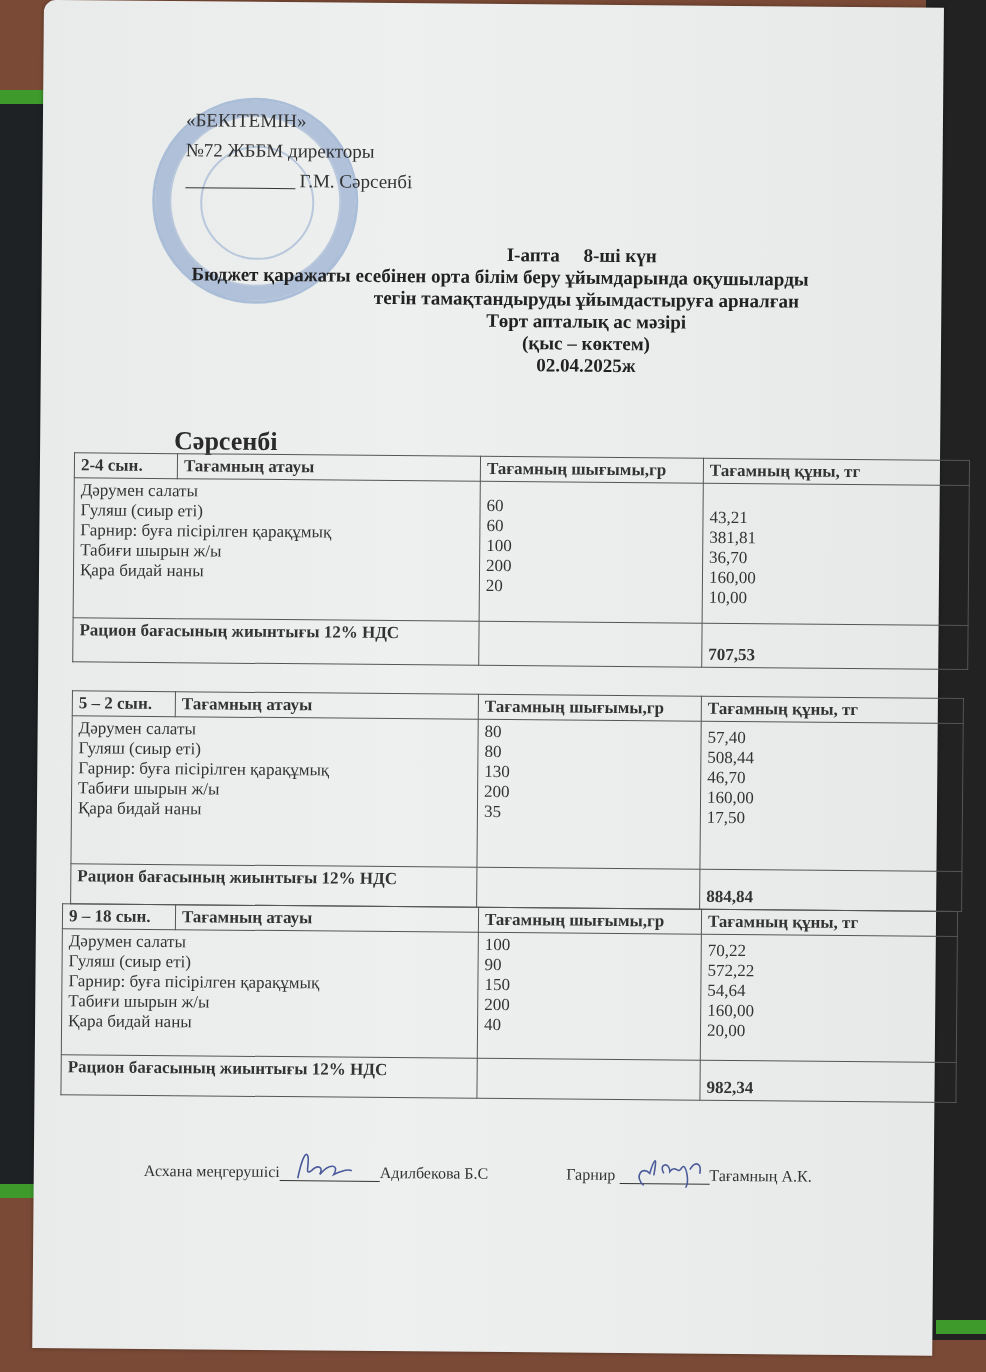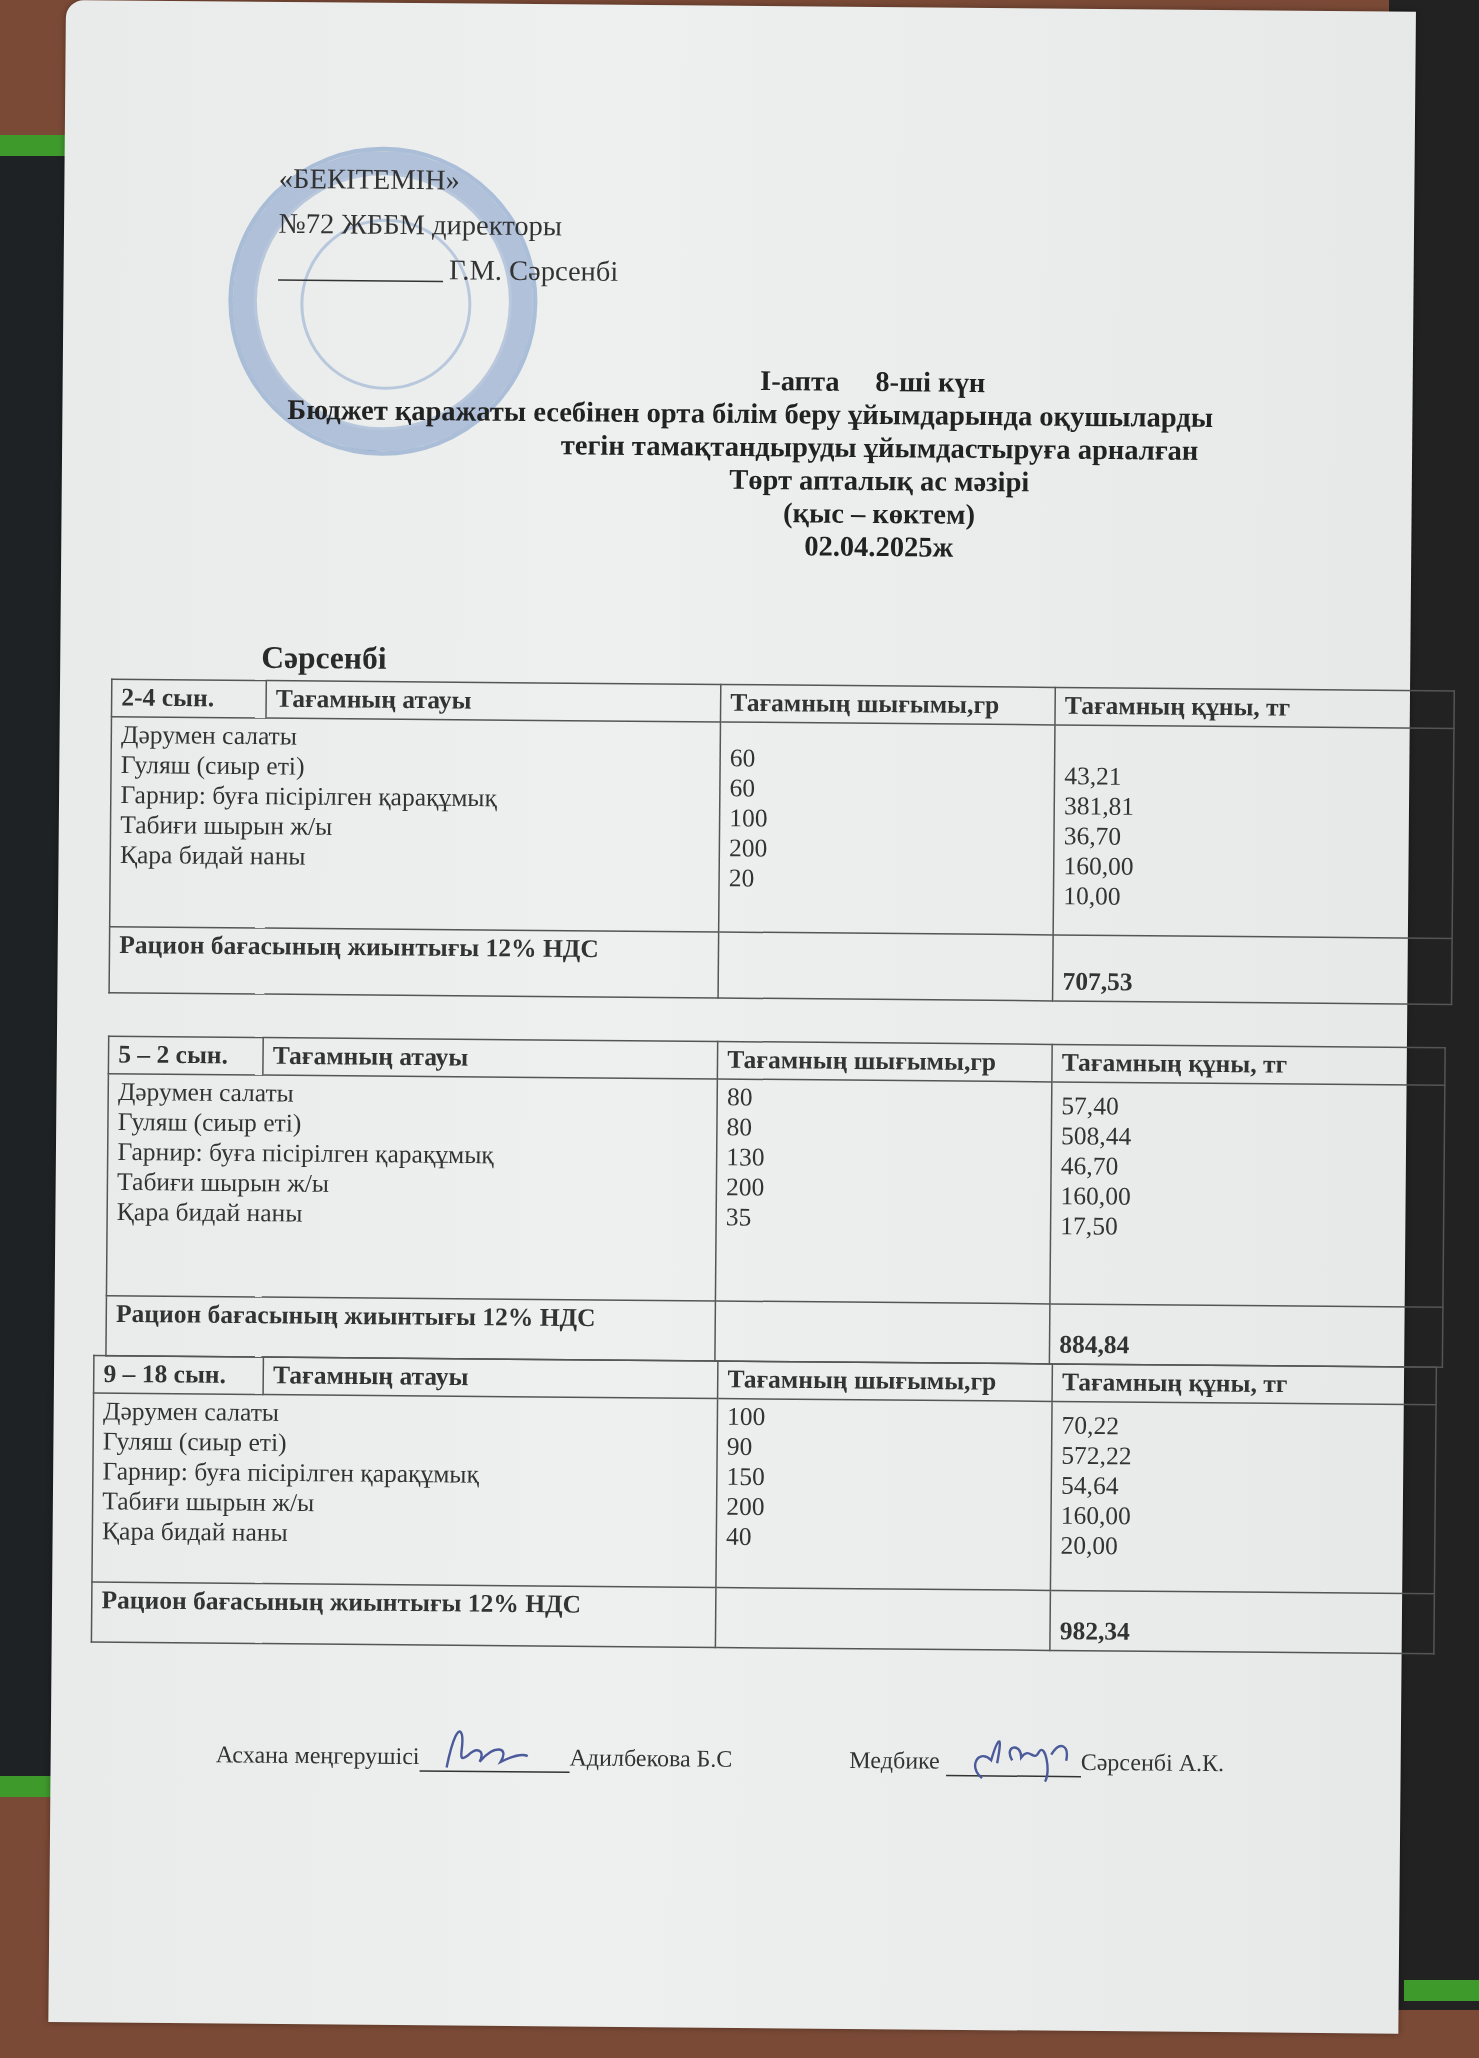--- a/index.html
+++ b/index.html
@@ -47,21 +47,21 @@
   .approve .l1 { padding-left:0; }
   .approve .l3 { padding-left:0; }
   .header-block {
     position:absolute; left:90px; top:240px; width:820px; text-align:center;
     font-weight:bold; font-size:19px; line-height:22px; color:#222;
   }
   .header-block .week { margin-left:80px; }
   .header-block .purpose1 { text-align:left; margin-left:60px; }
   .header-block .purpose2 { margin-left:90px; }
   .day {
-    position:absolute; left:134px; top:425px; font-weight:bold; font-size:21px;
+    position:absolute; left:134px; top:425px; font-weight:bold; font-size:26px;
   }
   table.menu {
     position:absolute; border-collapse:collapse; font-size:17px; color:#333;
   }
   table.menu td { border:1px solid #555; padding:2px 6px; vertical-align:top; }
   .th { font-weight:bold; }
   .items div, .vals div { line-height:20px; }
   .total-label { font-weight:bold; }
   .total-val { font-weight:bold; }
   .sign-row {
@@ -216,19 +216,19 @@
       <td class="total-val" style="vertical-align:bottom">982,34</td>
     </tr>
   </tbody>
     </table>
 
   <div class="sign-row">
     <span>Асхана меңгерушісі</span><span class="sig"><svg width="70" height="34" viewBox="0 0 70 34">
           <path d="M8 30 C12 10,16 2,18 8 C20 16,14 28,22 22 C28 16,34 18,30 26 C40 14,50 16,44 26 C52 22,58 20,62 22" stroke="#4a5a9a" stroke-width="1.6" fill="none"></path>
         </svg></span><span>Адилбекова Б.С</span>
     <span style="display:inline-block; width:70px"></span>
-    <span>Медбике</span>
+    <span>Гарнир</span>
     <span class="sig sig2"><svg width="90" height="40" viewBox="0 0 90 40">
           <path d="M14 34 C4 26,12 14,20 22 C24 8,28 2,24 24 M34 22 C28 12,40 10,40 20 C46 12,48 24,52 16 C56 10,60 30,56 36 M60 18 C66 8,72 12,70 22" stroke="#4a5a9a" stroke-width="1.6" fill="none"></path>
-        </svg></span><span>Сәрсенбі А.К.</span>
+        </svg></span><span>Тағамның А.К.</span>
   </div>
 
 </div>
 
 </body></html>

